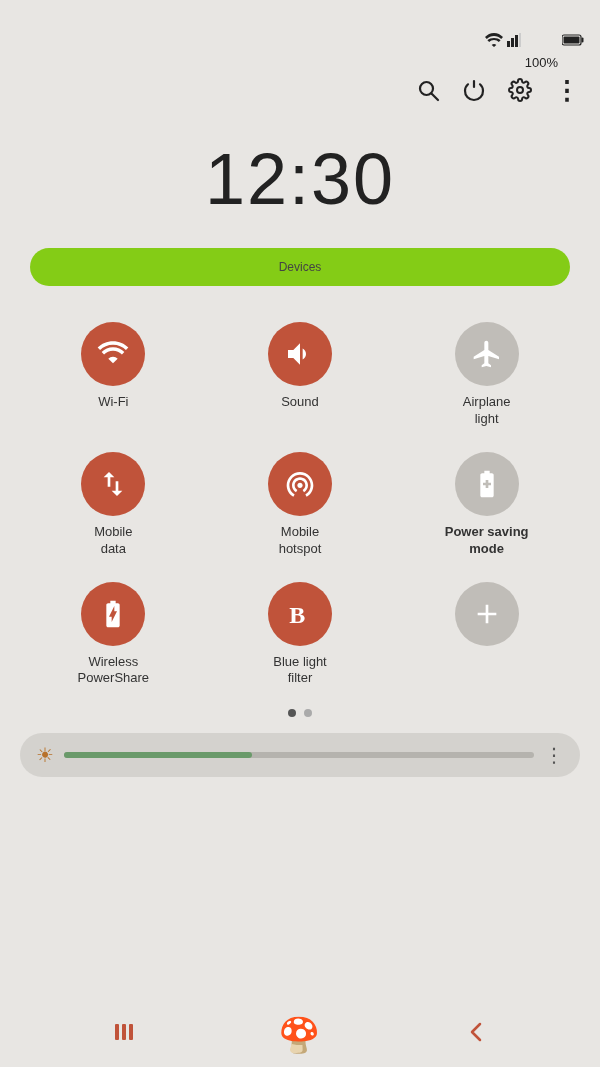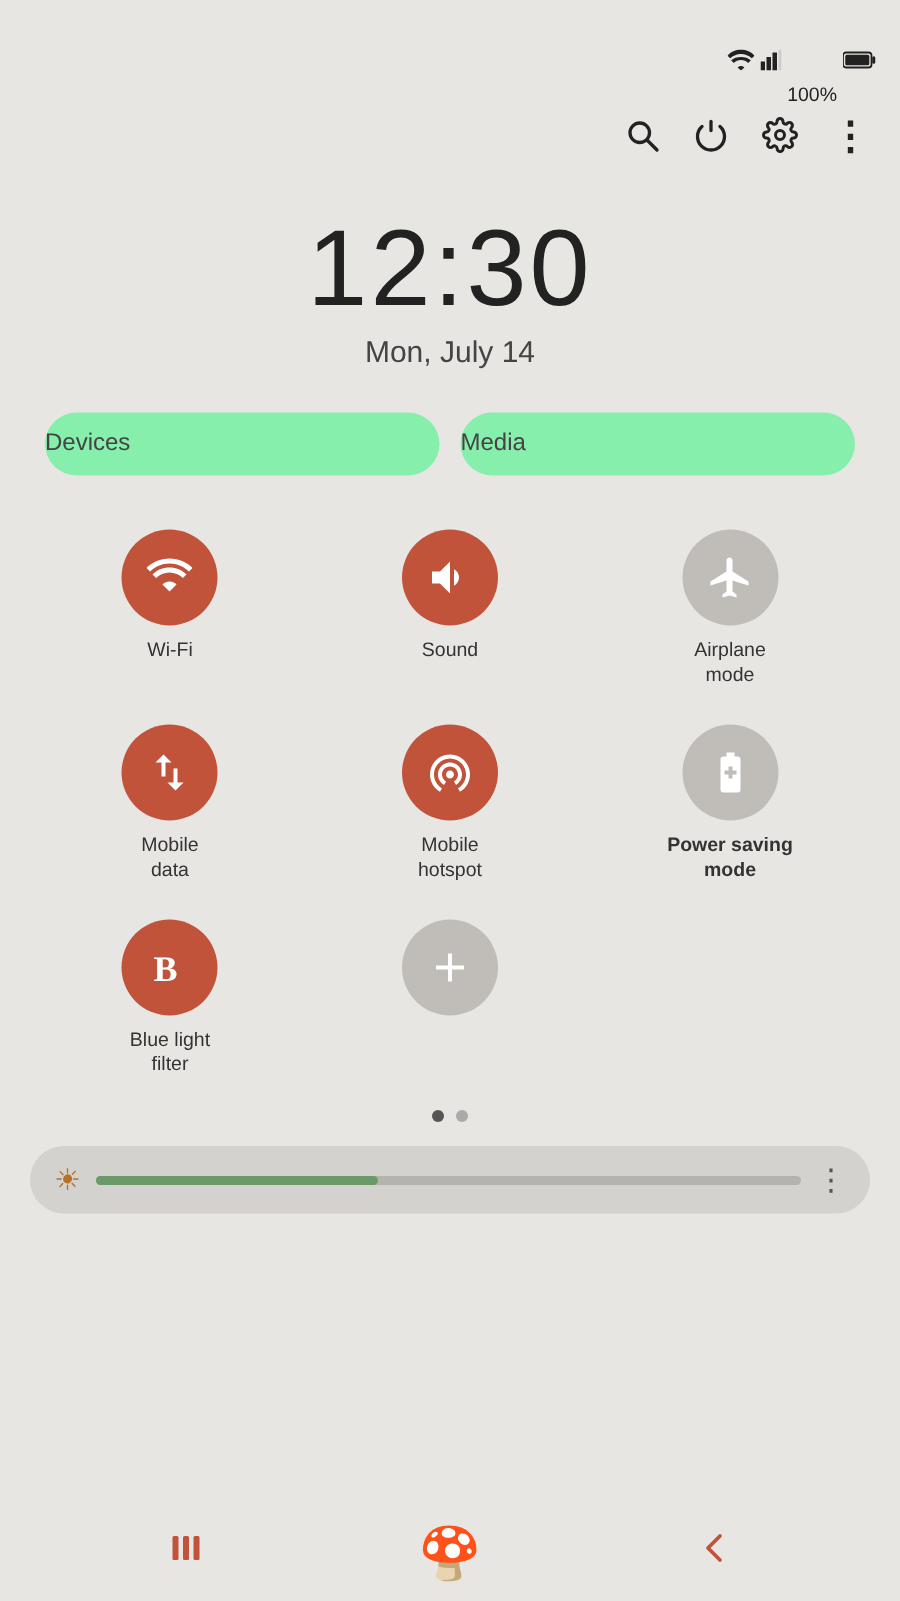--- a/index.html
+++ b/index.html
@@ -60,28 +60,28 @@
 
     
     .tab-row {
       display: flex;
       justify-content: center;
       gap: 14px;
       padding: 20px 30px 16px;
     }
     .tab-btn {
       flex: 1;
-      background: #86efac;
+      background: #84cc16;
       border: none;
       border-radius: 50px;
       padding: 12px 0;
-      font-size: 16px;
+      font-size: 12px;
       color: #444;
       cursor: pointer;
-      text-align: left;
+      text-align: center;
     }
 
     
     .tiles-grid {
       display: grid;
       grid-template-columns: repeat(3, 1fr);
       gap: 6px 0;
       padding: 10px 20px 0;
     }
     .tile {
@@ -235,26 +235,24 @@
     <svg width="24" height="24" viewBox="0 0 24 24" fill="none" stroke="#222" stroke-width="2" stroke-linecap="round">
       <circle cx="12" cy="12" r="3"></circle>
       <path d="M19.4 15a1.65 1.65 0 0 0 .33 1.82l.06.06a2 2 0 0 1-2.83 2.83l-.06-.06a1.65 1.65 0 0 0-1.82-.33 1.65 1.65 0 0 0-1 1.51V21a2 2 0 0 1-4 0v-.09A1.65 1.65 0 0 0 9 19.4a1.65 1.65 0 0 0-1.82.33l-.06.06a2 2 0 0 1-2.83-2.83l.06-.06A1.65 1.65 0 0 0 4.68 15a1.65 1.65 0 0 0-1.51-1H3a2 2 0 0 1 0-4h.09A1.65 1.65 0 0 0 4.6 9a1.65 1.65 0 0 0-.33-1.82l-.06-.06a2 2 0 0 1 2.83-2.83l.06.06A1.65 1.65 0 0 0 9 4.68a1.65 1.65 0 0 0 1-1.51V3a2 2 0 0 1 4 0v.09a1.65 1.65 0 0 0 1 1.51 1.65 1.65 0 0 0 1.82-.33l.06-.06a2 2 0 0 1 2.83 2.83l-.06.06A1.65 1.65 0 0 0 19.4 9a1.65 1.65 0 0 0 1.51 1H21a2 2 0 0 1 0 4h-.09a1.65 1.65 0 0 0-1.51 1z"></path>
     </svg>
   </span>
   <span class="top-action-icon" style="font-size:26px;font-weight:bold;line-height:24px;">⋮</span>
 </div>
 
 <div class="clock-section">
   <div class="clock-time">12:30</div>
-  <div class="clock-date">Mon, July 14</div>
 </div>
 
 <div class="tab-row">
   <button class="tab-btn">Devices</button>
-  <button class="tab-btn">Media</button>
 </div>
 
 <div class="tiles-grid">
 
   <div class="tile">
     <div class="tile-icon active">
       <svg viewBox="0 0 24 24" fill="white">
           <path d="M12 5C8.2 5 4.8 6.5 2.3 9L0.5 7.2C3.4 4.3 7.5 2.5 12 2.5s8.6 1.8 11.5 4.7L21.7 9C19.2 6.5 15.8 5 12 5z"></path>
           <path d="M12 9.5c-2.6 0-5 1.1-6.7 2.8L3.5 10.5C5.7 8.3 8.7 7 12 7s6.3 1.3 8.5 3.5l-1.8 1.8C17 10.6 14.6 9.5 12 9.5z"></path>
           <path d="M12 14c-1.4 0-2.6.6-3.5 1.5L12 19l3.5-3.5C14.6 14.6 13.4 14 12 14z"></path>
@@ -274,21 +272,21 @@
 
 
 
   <div class="tile">
     <div class="tile-icon inactive">
       <svg viewBox="0 0 24 24" fill="white">
           <path d="M21 16v-2l-8-5V3.5c0-.83-.67-1.5-1.5-1.5S10 2.67 10 3.5V9l-8 5v2l8-2.5V19l-2 1.5V22l3.5-1 3.5 1v-1.5L13 19v-5.5l8 2.5z"></path>
         </svg>
     </div>
     <span class="tile-label" style="white-space:pre-line;">Airplane
-mode</span>
+light</span>
   </div>
 
 
   <div class="tile">
     <div class="tile-icon active">
       <svg viewBox="0 0 24 24" fill="white">
           <path d="M9 3L5 6.99h3V14h2V6.99h3L9 3zm7 14.01V10h-2v7.01h-3L15 21l4-3.99h-3z"></path>
         </svg>
     </div>
     <span class="tile-label" style="white-space:pre-line;">Mobile
@@ -308,20 +306,29 @@
   <div class="tile">
     <div class="tile-icon inactive">
       <svg viewBox="0 0 24 24" fill="white">
           <path d="M15.67 4H14V2h-4v2H8.33C7.6 4 7 4.6 7 5.33v15.33C7 21.4 7.6 22 8.33 22h7.33c.74 0 1.34-.6 1.34-1.33V5.33C17 4.6 16.4 4 15.67 4zm-2.67 11h-2v-2h-2v-2h2V9h2v2h2v2h-2v2z"></path>
         </svg>
     </div>
     <span class="tile-label" style="white-space:pre-line;font-weight:bold;">Power saving
 mode</span>
   </div>
 
+  <div class="tile">
+    <div class="tile-icon active">
+      <svg viewBox="0 0 24 24" fill="white">
+          <path d="M15.67 4H14V2h-4v2H8.33C7.6 4 7 4.6 7 5.33v15.33C7 21.4 7.6 22 8.33 22h7.33c.74 0 1.34-.6 1.34-1.33V5.33C17 4.6 16.4 4 15.67 4zm-4.67 14v-4H9l4-8v4h2l-4 8z"></path>
+        </svg>
+    </div>
+    <span class="tile-label" style="white-space:pre-line;">Wireless
+PowerShare</span>
+  </div>
 
   <div class="tile">
     <div class="tile-icon active">
       <svg viewBox="0 0 24 24" fill="white">
           <text x="4" y="19" font-size="18" font-weight="bold" font-family="serif">B</text>
         </svg>
     </div>
     <span class="tile-label" style="white-space:pre-line;">Blue light
 filter</span>
   </div>

